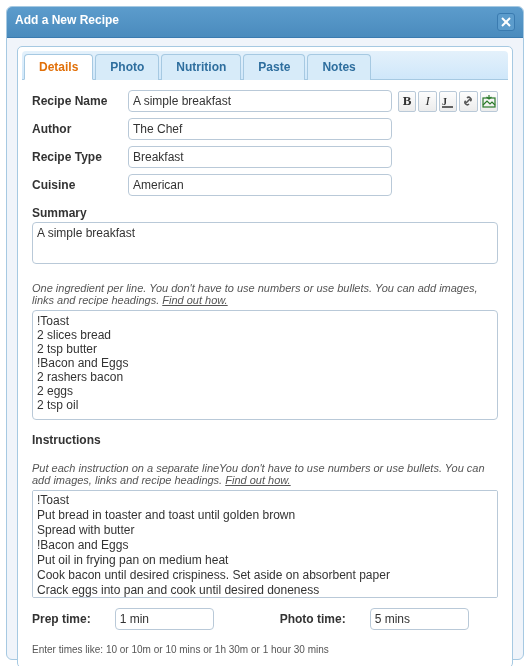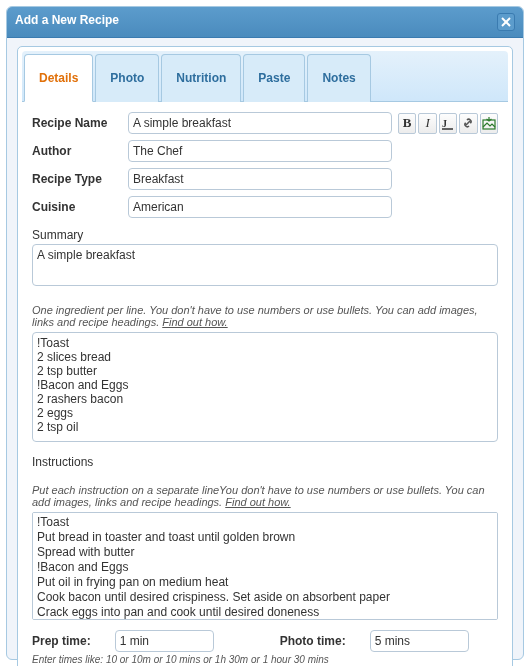--- a/index.html
+++ b/index.html
@@ -63,21 +63,21 @@
   }
   .tabbar {
     display: flex;
     gap: 2px;
     padding: 2px 2px 0 2px;
     background: linear-gradient(#e4f1fb, #cfe7fa);
     border-radius: 4px 4px 0 0;
     border-bottom: 1px solid #a6c9e2;
   }
   .tab {
-    padding: 16px 14px;
+    padding: 5px 14px;
     font-size: 12px;
     color: #2e6e9e;
     font-weight: bold;
     background: #d7ebf9;
     border: 1px solid #a6c9e2;
     border-bottom: none;
     border-radius: 4px 4px 0 0;
     cursor: pointer;
     position: relative;
     top: 1px;
@@ -134,21 +134,21 @@
     font-size: 13px;
   }
   .tbtn.bold { font-weight: bold; }
   .tbtn.italic { font-style: italic; }
   .tbtn svg { display: block; }
 
   .section {
     margin-top: 10px;
   }
   .section-label {
-    font-weight: normal;
+    font-weight: bold;
     font-size: 12px;
     margin-bottom: 2px;
     display: block;
   }
   .hint {
     font-style: italic;
     font-size: 11px;
     color: #555;
     margin: 15px 0 4px 0;
   }
@@ -173,24 +173,23 @@
     display: flex;
     align-items: center;
     gap: 24px;
     margin-top: 10px;
   }
   .time-row .lbl { font-weight: bold; font-size: 12px; white-space: nowrap; }
   .time-row input { width: 99px; }
   .time-row .spacer { flex: 0 0 18px; }
   .time-row input.serves { width: 70px; }
   .time-hint {
-    font-style: italic;
     font-size: 10px;
     color: #555;
-    margin-top: 2px;
+    margin-top: 14px;
   }
 
   .footer {
     display: grid;
     grid-template-columns: 1fr auto auto;
     gap: 8px;
     padding-top: 8px;
   }
   .footer .left { justify-self: start; }
   .btn {

